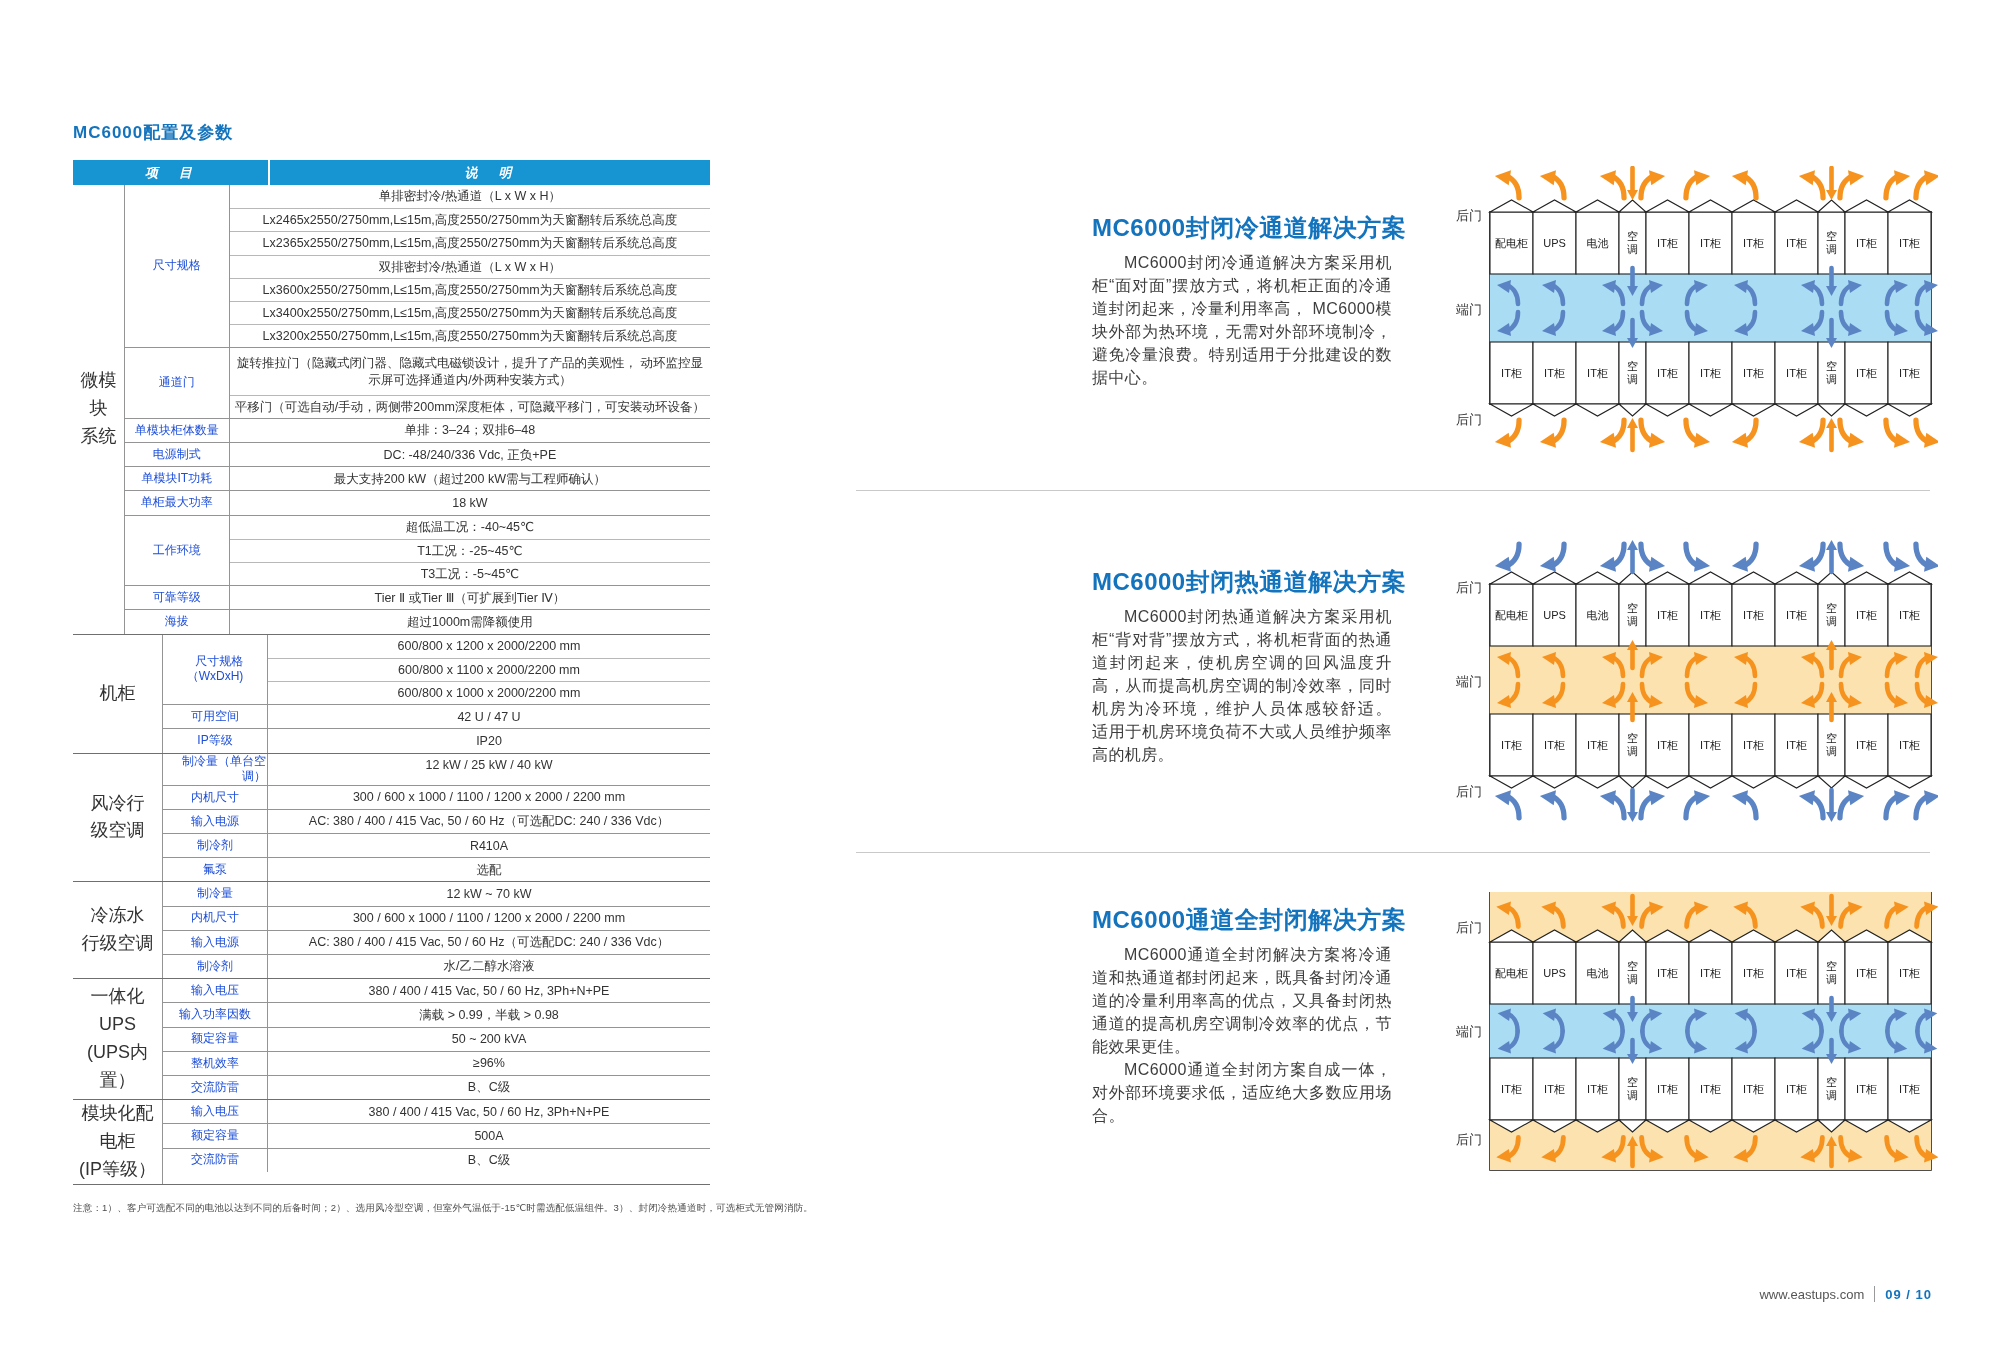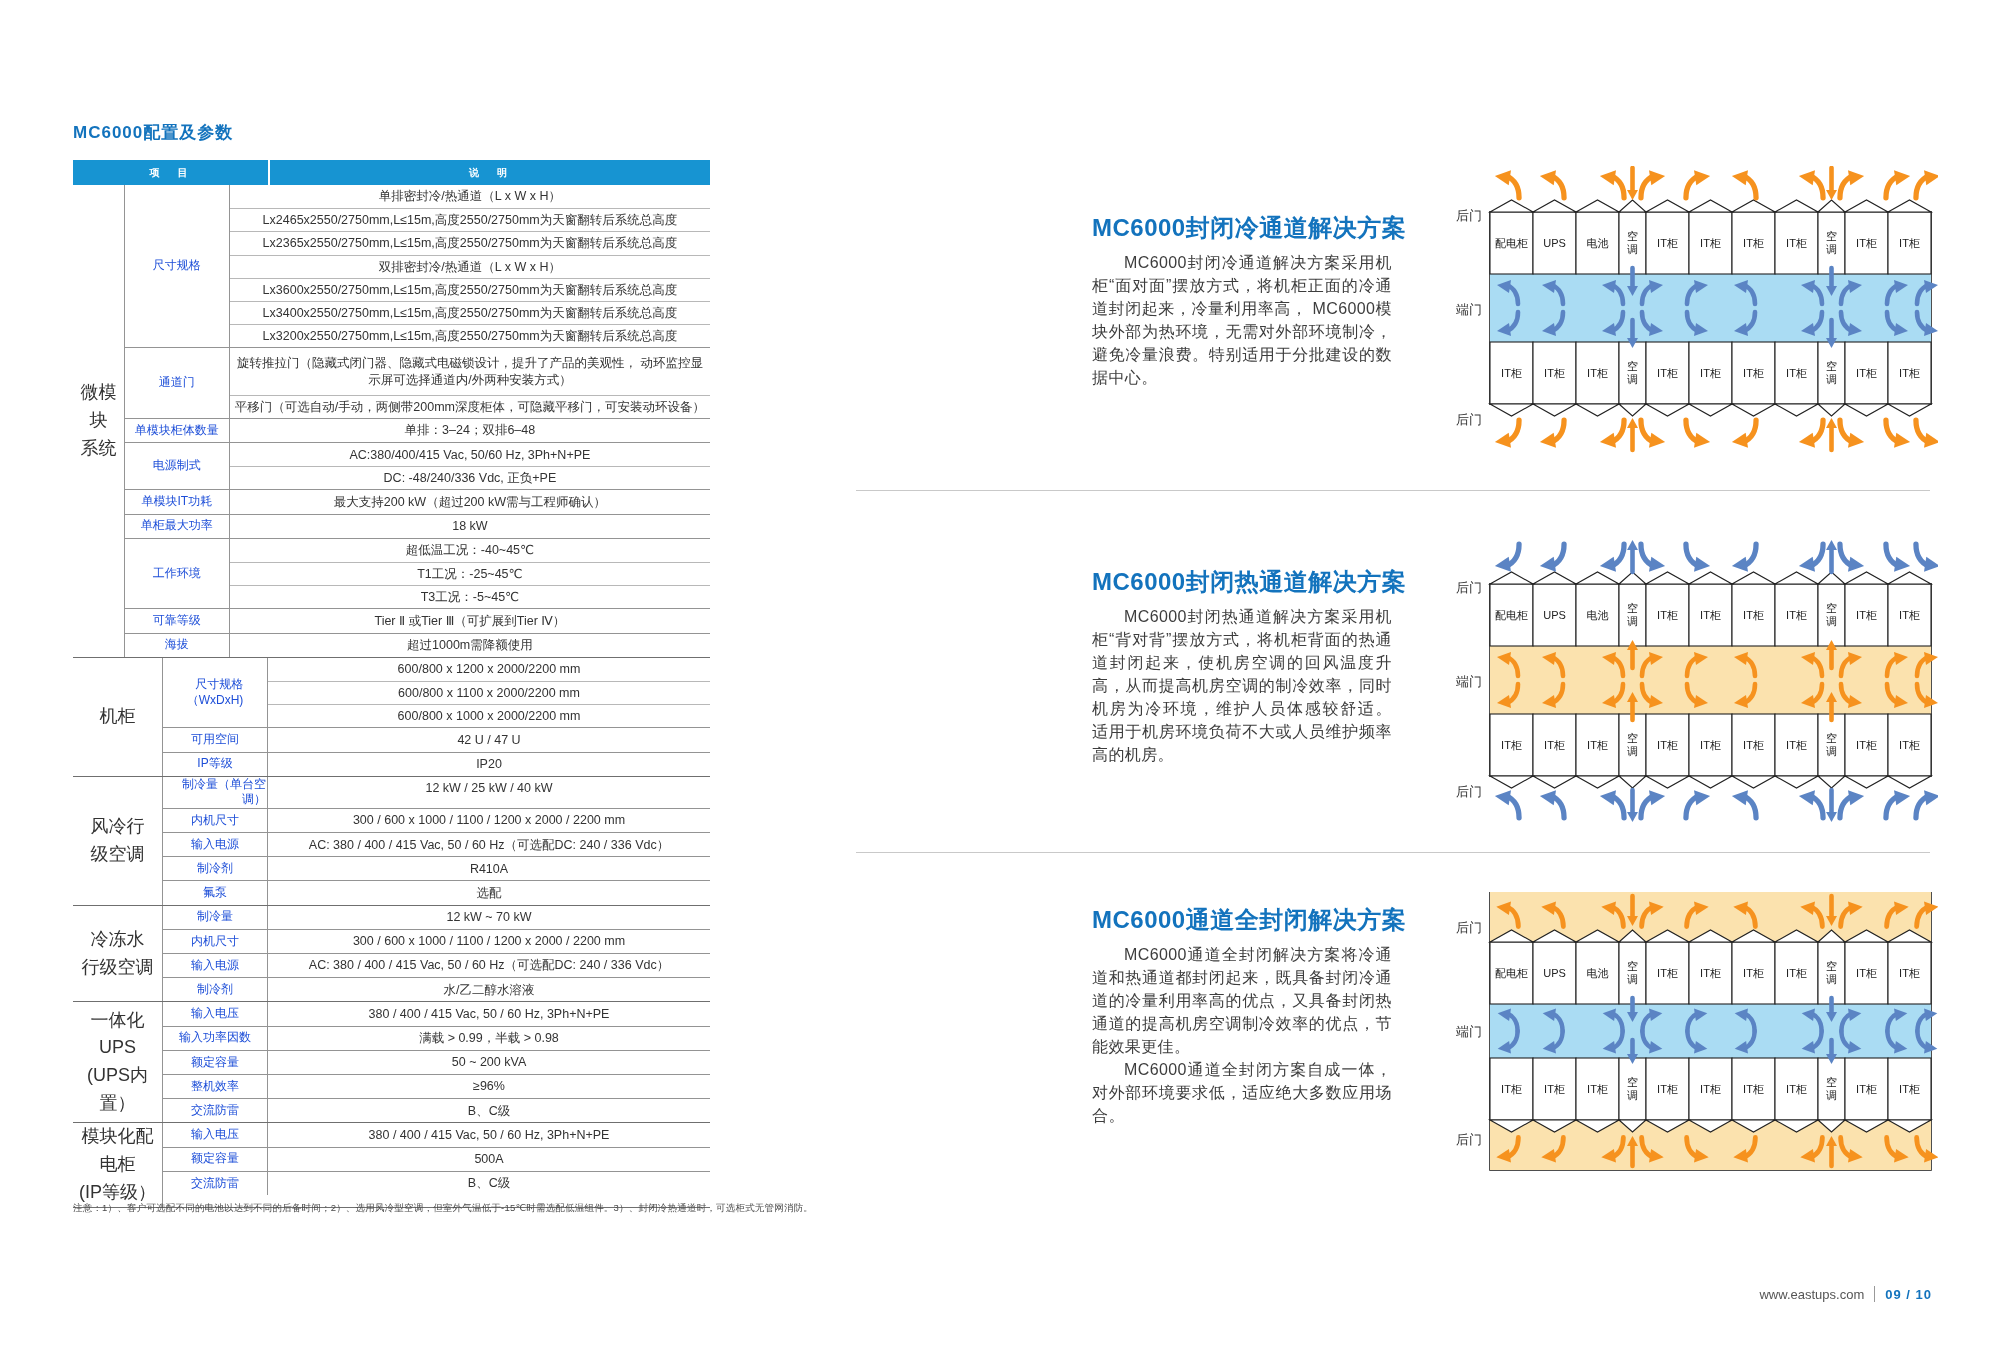--- a/index.html
+++ b/index.html
@@ -3,21 +3,21 @@
 <meta charset="utf-8">
 <style>
   * { margin:0; padding:0; box-sizing:border-box; }
   html,body { width:2000px; height:1366px; background:#ffffff; font-family:"Liberation Sans","DejaVu Sans",sans-serif; position:relative; overflow:hidden; }
   #page { position:absolute; inset:0; width:2000px; height:1366px; background:#fff; }
 
   
   #doc-title { position:absolute; left:73px; top:121px; font-size:17px; font-weight:bold; color:var(--brand,#1373bd); letter-spacing:1px; }
   #spec-table { position:absolute; left:73px; top:160px; width:637px; }
   .t-head { display:flex; height:25px; }
-  .t-head .hc { background:var(--header,#1794d2); color:#fff; font-size:10px; font-weight:bold; display:flex; align-items:center; justify-content:center; letter-spacing:4px; }
+  .t-head .hc { background:var(--header,#1794d2); color:#fff; font-size:13px; font-weight:bold; display:flex; align-items:center; justify-content:center; letter-spacing:4px;font-style:italic; }
   .t-head .h1 { width:195px; }
   .t-head .h2 { flex:1; margin-left:2px; }
   #table-body { border-bottom:1px solid #6f6f6f; }
   .t-group { display:flex; border-top:1px solid #6f6f6f; }
   .t-group:first-child { border-top:none; }
   .t-gcell { width:90px; display:flex; align-items:center; justify-content:center; text-align:center; white-space:pre-line; border-right:1px solid #949494; font-size:18px; color:#333; line-height:1.55; }
   .t-items { flex:1; }
   .t-item { display:flex; border-top:1px solid #949494; }
   .t-item:first-child { border-top:none; }
   .t-icell { width:105px; display:flex; align-items:center; justify-content:center; text-align:right; border-right:1px solid #949494; font-size:12px; color:#1d4ed8; white-space:pre-line; line-height:1.3; padding:0 1px; }
@@ -83,21 +83,20 @@
             </div>
             <div class="t-item">
               <div class="t-icell">单模块柜体数量</div>
               <div class="t-vals">
                 <div class="t-val" style="height: 23.2px;">单排：3–24；双排6–48</div>
               </div>
             </div>
             <div class="t-item">
               <div class="t-icell">电源制式</div>
               <div class="t-vals">
-                <div class="t-val" style="height: 23.2px;">AC:380/400/415 Vac, 50/60 Hz, 3Ph+N+PE</div>
                 <div class="t-val" style="height: 23.2px;">DC: -48/240/336 Vdc, 正负+PE</div>
               </div>
             </div>
             <div class="t-item">
               <div class="t-icell">单模块IT功耗</div>
               <div class="t-vals">
                 <div class="t-val" style="height: 23.2px;">最大支持200 kW（超过200 kW需与工程师确认）</div>
               </div>
             </div>
             <div class="t-item">

